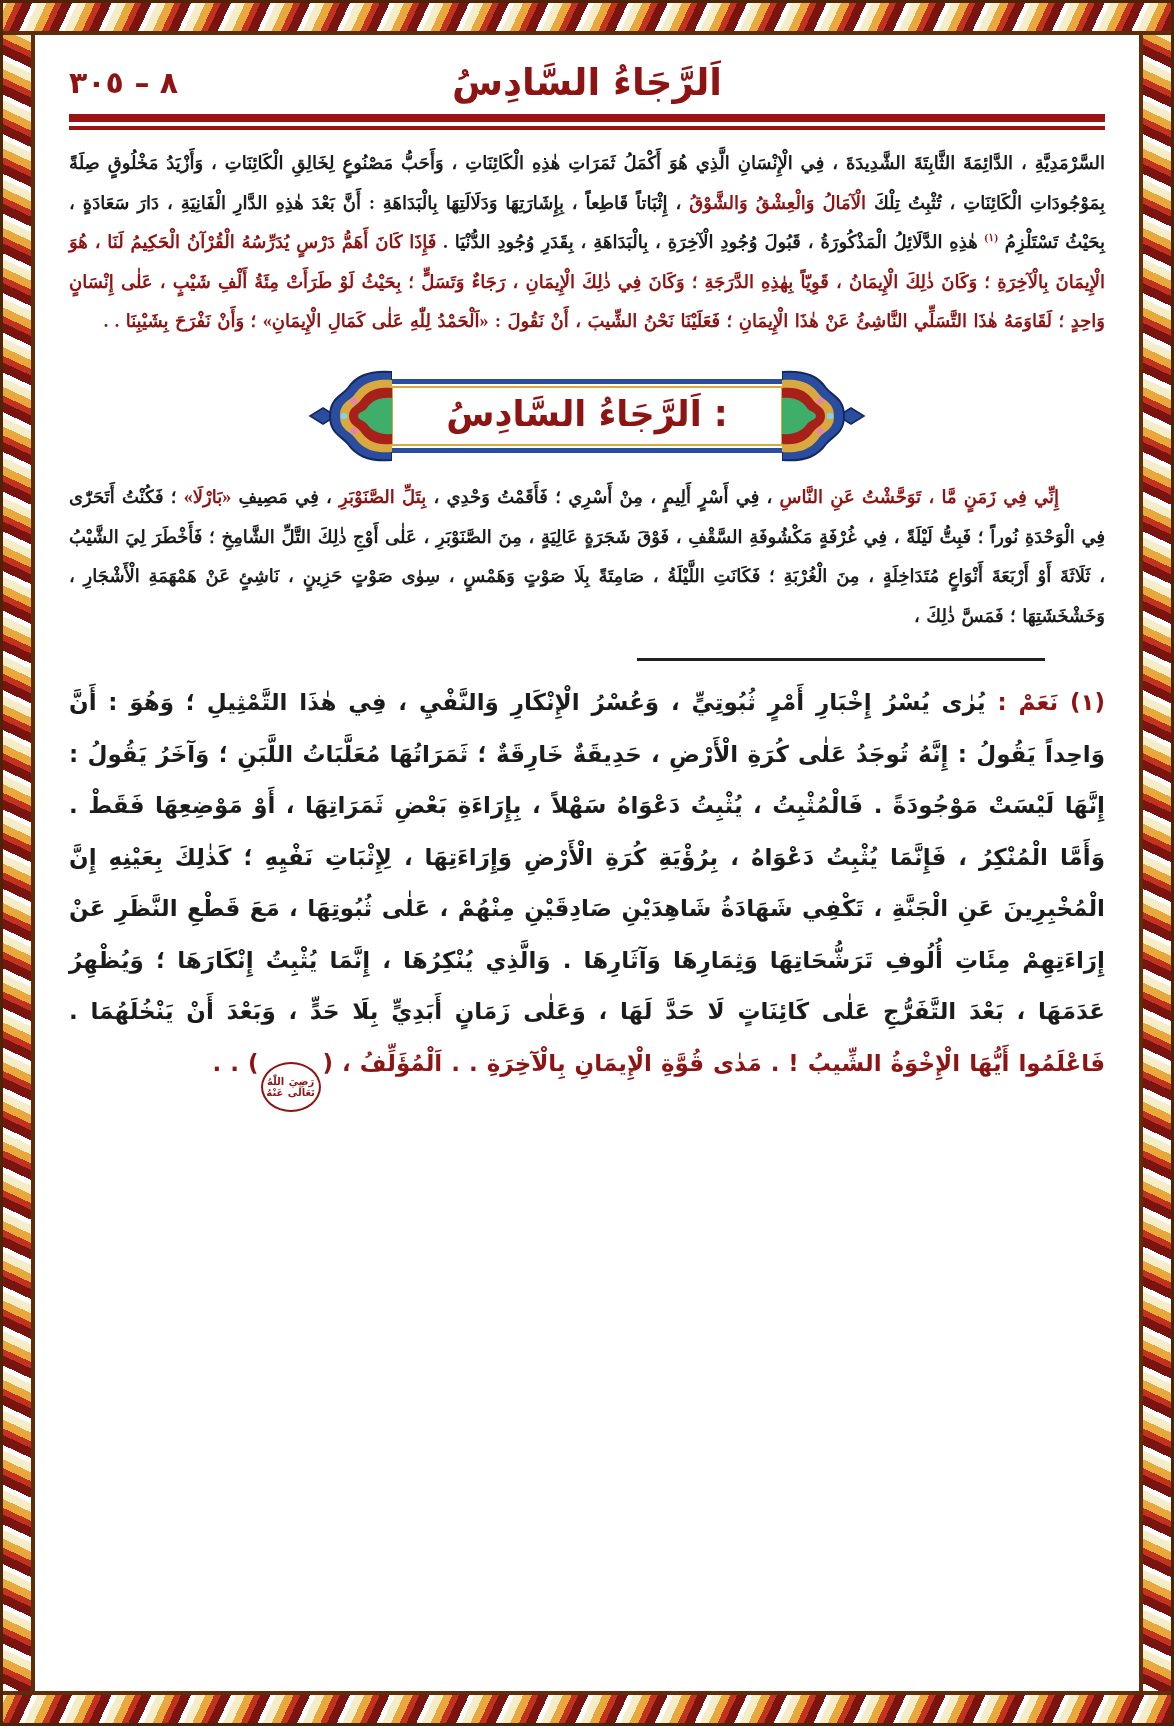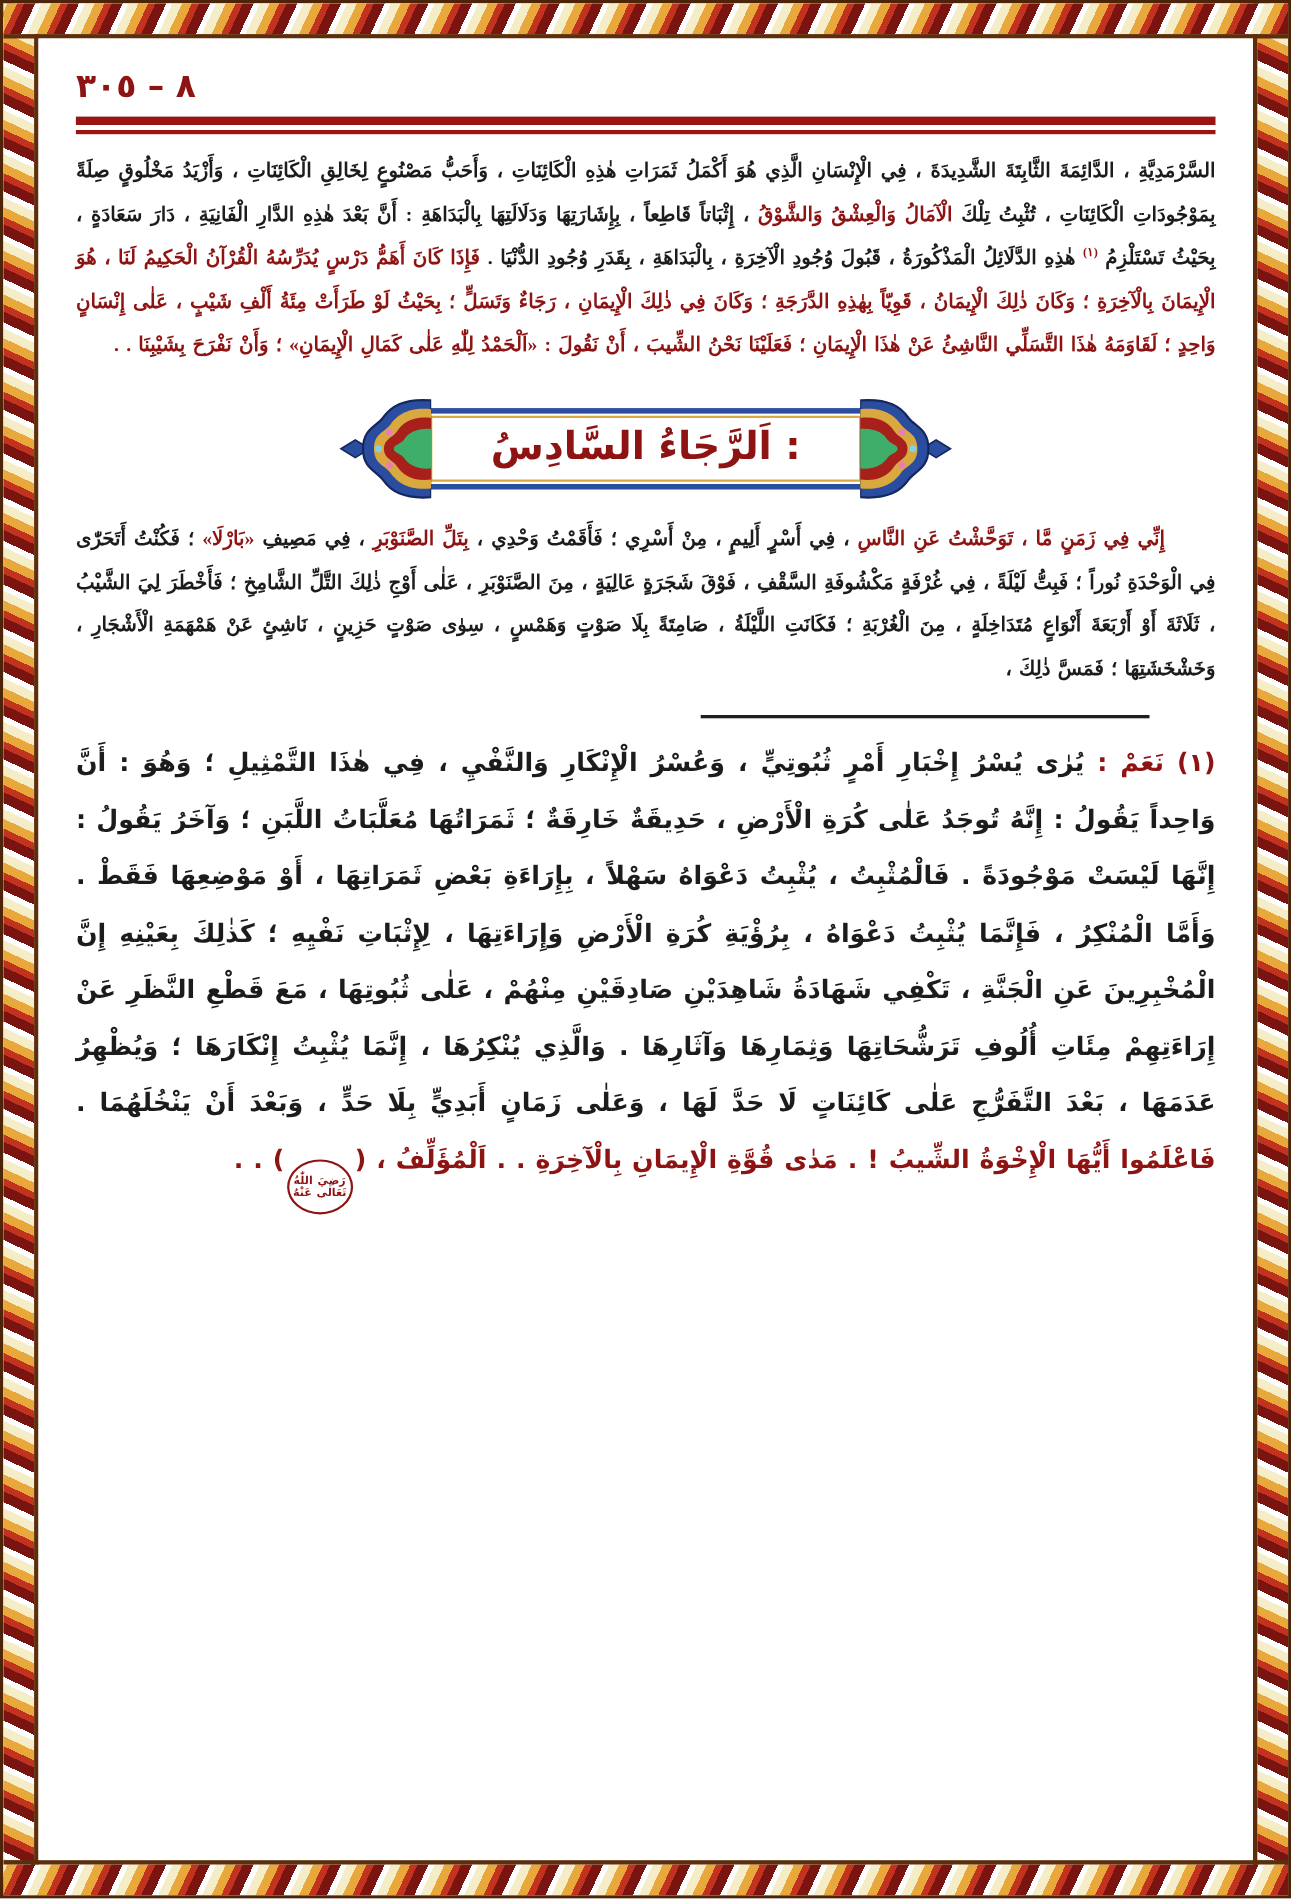--- a/index.html
+++ b/index.html
@@ -73,20 +73,21 @@
 <div class="page">
   <div class="b-strip b-left"></div>
   <div class="b-strip b-right"></div>
   <div class="b-strip b-top"></div>
   <div class="b-strip b-bottom"></div>
 
   <div class="content">
 
     <div class="header">
       <div class="pagenum">٨ – ٣٠٥</div>
+      <div class="title">اَلرَّجَاءُ السَّادِسُ</div>
       <div></div>
     </div>
 
     <div class="double-rule"></div>
 
     <p class="bodytext"><span class="c-black">السَّرْمَدِيَّةِ ، الدَّائِمَةَ الثَّابِتَةَ الشَّدِيدَةَ ، فِي الْإِنْسَانِ الَّذِي هُوَ أَكْمَلُ ثَمَرَاتِ هٰذِهِ الْكَائِنَاتِ ، وَأَحَبُّ مَصْنُوعٍ لِخَالِقِ الْكَائِنَاتِ ، وَأَزْيَدُ مَخْلُوقٍ صِلَةً بِمَوْجُودَاتِ الْكَائِنَاتِ ، تُثْبِتُ تِلْكَ </span><span class="c-red">الْآمَالُ وَالْعِشْقُ وَالشَّوْقُ</span><span class="c-black"> ، إِثْبَاتاً قَاطِعاً ، بِإِشَارَتِهَا وَدَلَالَتِهَا بِالْبَدَاهَةِ : أَنَّ بَعْدَ هٰذِهِ الدَّارِ الْفَانِيَةِ ، دَارَ سَعَادَةٍ ، بِحَيْثُ تَسْتَلْزِمُ </span><span class="c-red sup">(١)</span><span class="c-black"> هٰذِهِ الدَّلَائِلُ الْمَذْكُورَةُ ، قَبُولَ وُجُودِ الْآخِرَةِ ، بِالْبَدَاهَةِ ، بِقَدَرِ وُجُودِ الدُّنْيَا . </span><span class="c-red">فَإِذَا كَانَ أَهَمُّ دَرْسٍ يُدَرِّسُهُ الْقُرْآنُ الْحَكِيمُ لَنَا ، هُوَ الْإِيمَانَ بِالْآخِرَةِ ؛ وَكَانَ ذٰلِكَ الْإِيمَانُ ، قَوِيّاً بِهٰذِهِ الدَّرَجَةِ ؛ وَكَانَ فِي ذٰلِكَ الْإِيمَانِ ، رَجَاءٌ وَتَسَلٍّ ؛ بِحَيْثُ لَوْ طَرَأَتْ مِئَةُ أَلْفِ شَيْبٍ ، عَلٰى إِنْسَانٍ وَاحِدٍ ؛ لَقَاوَمَهُ هٰذَا التَّسَلِّي النَّاشِئُ عَنْ هٰذَا الْإِيمَانِ ؛ فَعَلَيْنَا نَحْنُ الشِّيبَ ، أَنْ نَقُولَ : «اَلْحَمْدُ لِلّٰهِ عَلٰى كَمَالِ الْإِيمَانِ» ؛ وَأَنْ نَفْرَحَ بِشَيْبِنَا . .</span></p>
 
     <div class="cartouche-row">
       <svg class="ornament" width="84" height="96" viewBox="0 0 84 96" xmlns="http://www.w3.org/2000/svg">
         <polygon points="2,48 15,40 28,48 15,56" fill="#2b4da0" stroke="#14285e" stroke-width="1.5"></polygon>

